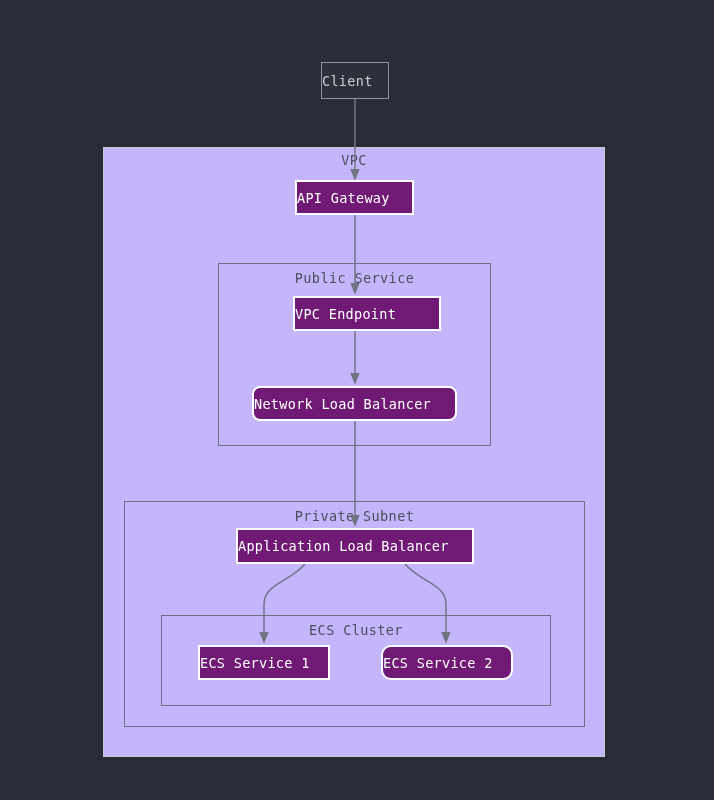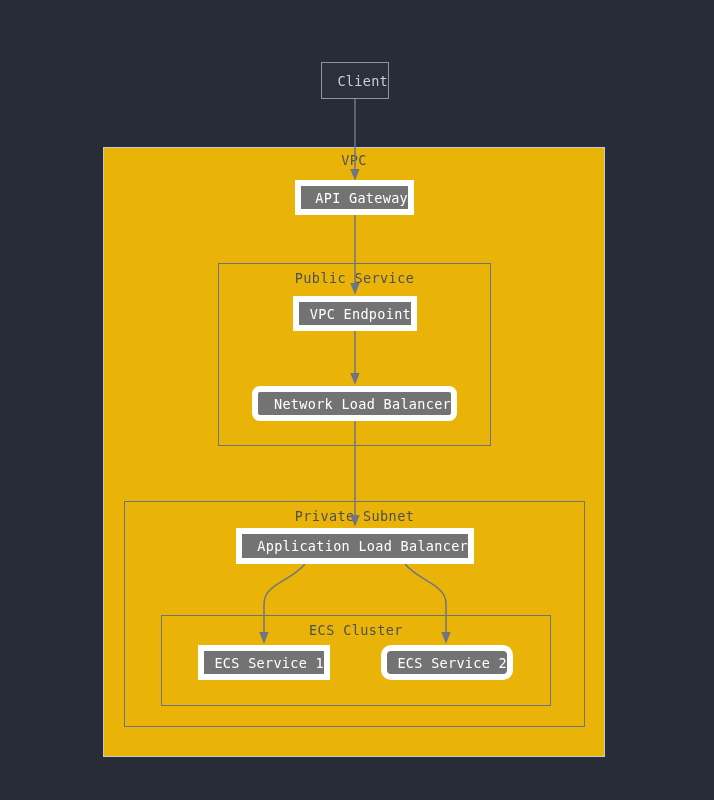--- a/index.html
+++ b/index.html
@@ -24,21 +24,21 @@
     left: 0; top: 0;
     width: 714px; height: 800px;
     pointer-events: none;
   }
   
   .group {
     position: absolute;
     box-sizing: border-box;
   }
   .group.vpc {
-    background: #eab308;
+    background: #c4b5fd;
     border: 1.4px solid #c3c9d4;
   }
   .group.subnet {
     background: transparent;
     border: 1.3px solid #6d7280;
   }
   .group-label {
     position: absolute;
     top: 6px;
     left: 0;
@@ -51,28 +51,28 @@
   }
   .vpc > .group-label {
     top: 4px;
   }
   
   .node {
     position: absolute;
     box-sizing: border-box;
     display: flex;
     align-items: center;
-    justify-content: flex-end;
+    justify-content: flex-start;
     font-size: 13.5px;
     letter-spacing: 0.3px;
     white-space: nowrap;
   }
   .node.blue {
-    background: #737373;
-    border: 6px solid #ffffff;
+    background: #701a75;
+    border: 2px solid #ffffff;
     color: #ffffff;
   }
   .node.dark {
     background: #2b303b;
     border: 1.4px solid #8d94a3;
     color: #c9cdd6;
   }
 </style>
 </head>
 <body>
@@ -118,21 +118,21 @@
       <path d="M305,564 C290,582 264,584 264,604 L264,638" marker-end="url(#arrow)"></path>
 
       <path d="M405,564 C420,582 446,584 446,604 L446,638" marker-end="url(#arrow)"></path>
     </g>
   </svg>
 
   <div class="node blue" style="left:295px; top:180px; width:119px; height:35px;">
     <span>API Gateway</span>
   </div>
 
-  <div class="node blue" style="left:293px; top:296px; width:124px; height:35px;">
+  <div class="node blue" style="left:293px; top:296px; width:148px; height:35px;">
     <span>VPC Endpoint</span>
   </div>
 
   <div class="node blue" style="left:252px; top:386px; width:205px; height:35px;border-radius:8px;">
     <span>Network Load Balancer</span>
   </div>
 
   <div class="node blue" style="left:236px; top:528px; width:238px; height:36px;">
     <span>Application Load Balancer</span>
   </div>

